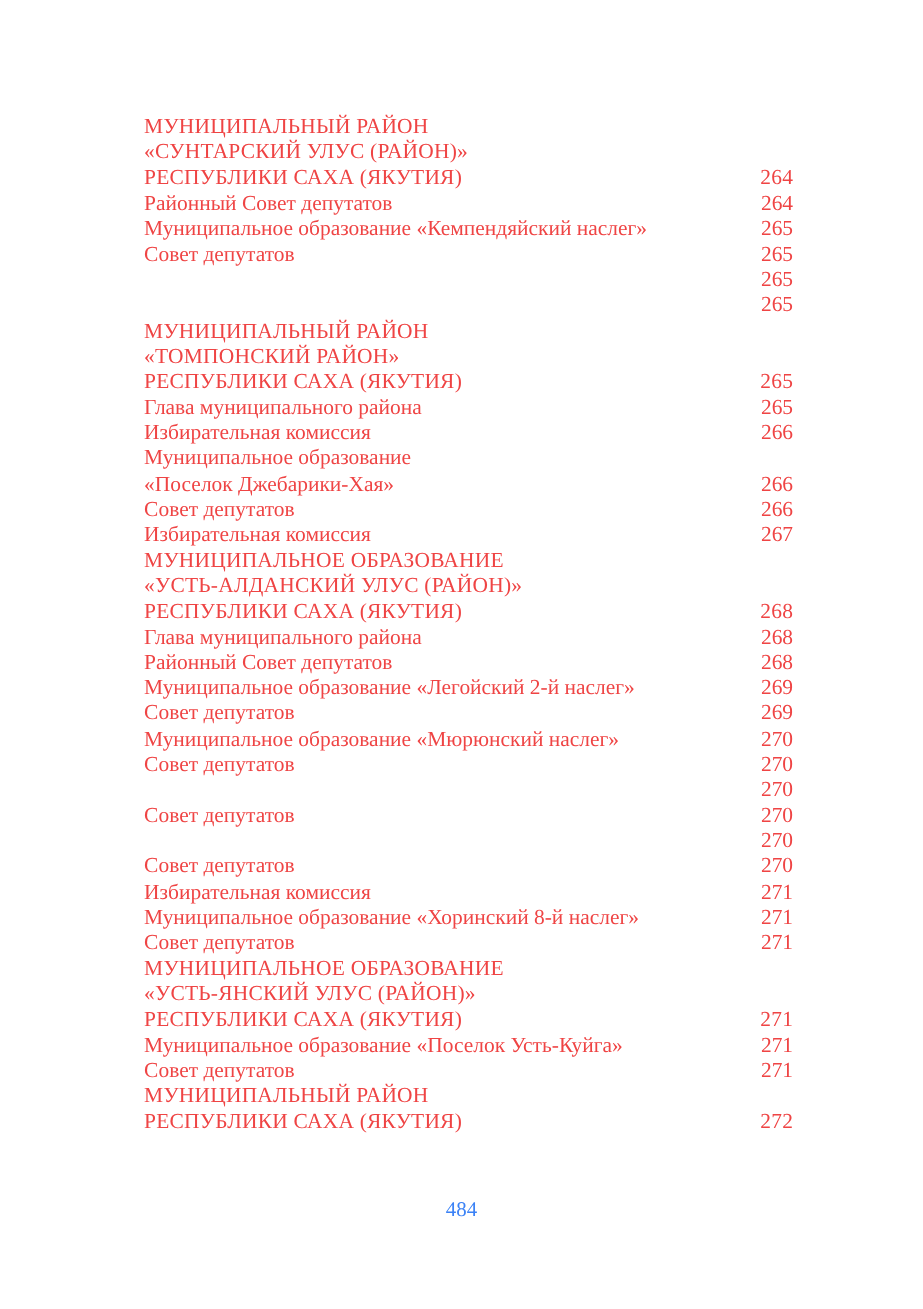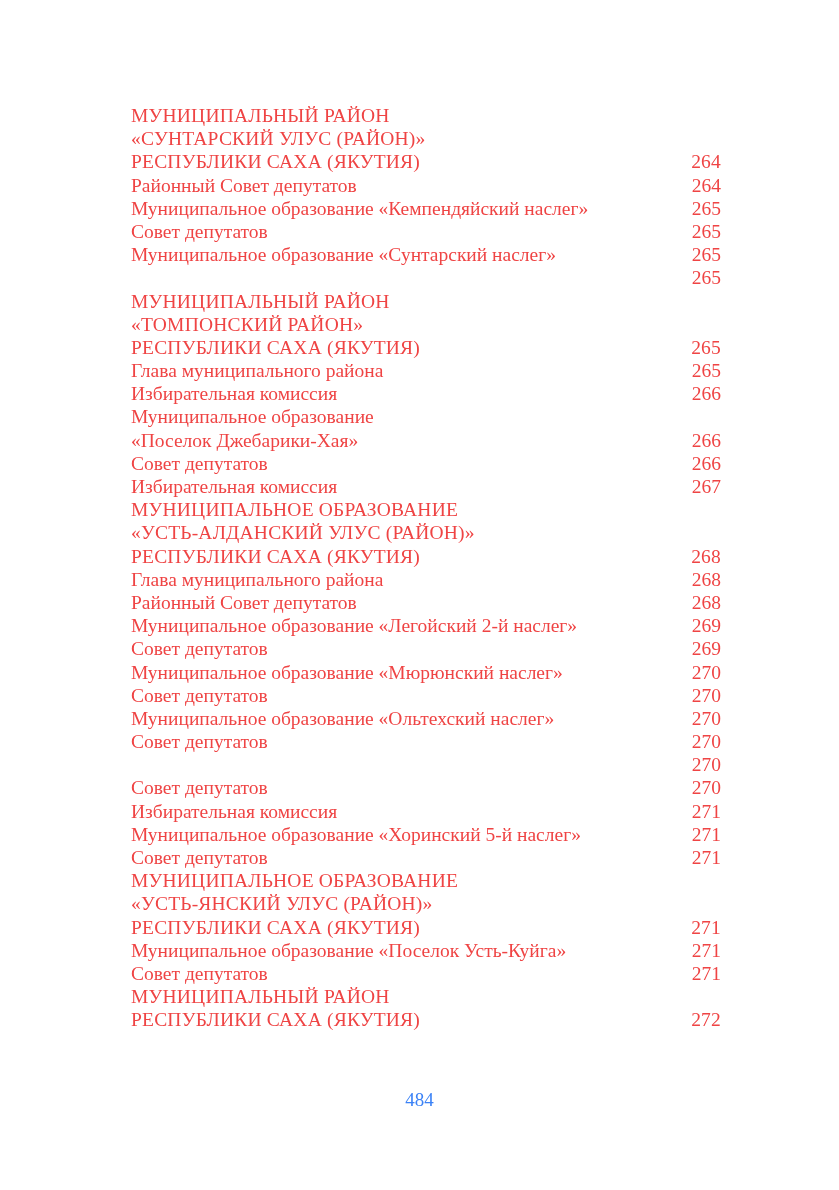--- a/index.html
+++ b/index.html
@@ -70,21 +70,20 @@
       <span class="title">Муниципальное образование «Кемпендяйский наслег»</span>
       <span class="leader"></span>
       <span class="num">265</span>
     </div>
     <div class="line">
       <span class="title">Совет депутатов</span>
       <span class="leader"></span>
       <span class="num">265</span>
     </div>
     <div class="line">
-      <span class="title">Муниципальное образование «Сунтарский наслег»</span>
       <span class="leader"></span>
       <span class="num">265</span>
     </div>
     <div class="line">
       <span class="leader"></span>
       <span class="num">265</span>
     </div>
     <div class="line head">
       <span class="title">МУНИЦИПАЛЬНЫЙ РАЙОН</span>
     </div>
@@ -159,21 +158,20 @@
       <span class="title">Муниципальное образование «Мюрюнский наслег»</span>
       <span class="leader"></span>
       <span class="num">270</span>
     </div>
     <div class="line">
       <span class="title">Совет депутатов</span>
       <span class="leader"></span>
       <span class="num">270</span>
     </div>
     <div class="line">
-      <span class="title">Муниципальное образование «Ольтехский наслег»</span>
       <span class="leader"></span>
       <span class="num">270</span>
     </div>
     <div class="line">
       <span class="title">Совет депутатов</span>
       <span class="leader"></span>
       <span class="num">270</span>
     </div>
     <div class="line">
       <span class="leader"></span>
@@ -183,21 +181,21 @@
       <span class="title">Совет депутатов</span>
       <span class="leader"></span>
       <span class="num">270</span>
     </div>
     <div class="line">
       <span class="title">Избирательная комиссия</span>
       <span class="leader"></span>
       <span class="num">271</span>
     </div>
     <div class="line">
-      <span class="title">Муниципальное образование «Хоринский 5-й наслег»</span>
+      <span class="title">Муниципальное образование «Хоринский 8-й наслег»</span>
       <span class="leader"></span>
       <span class="num">271</span>
     </div>
     <div class="line">
       <span class="title">Совет депутатов</span>
       <span class="leader"></span>
       <span class="num">271</span>
     </div>
     <div class="line head">
       <span class="title">МУНИЦИПАЛЬНОЕ ОБРАЗОВАНИЕ</span>

